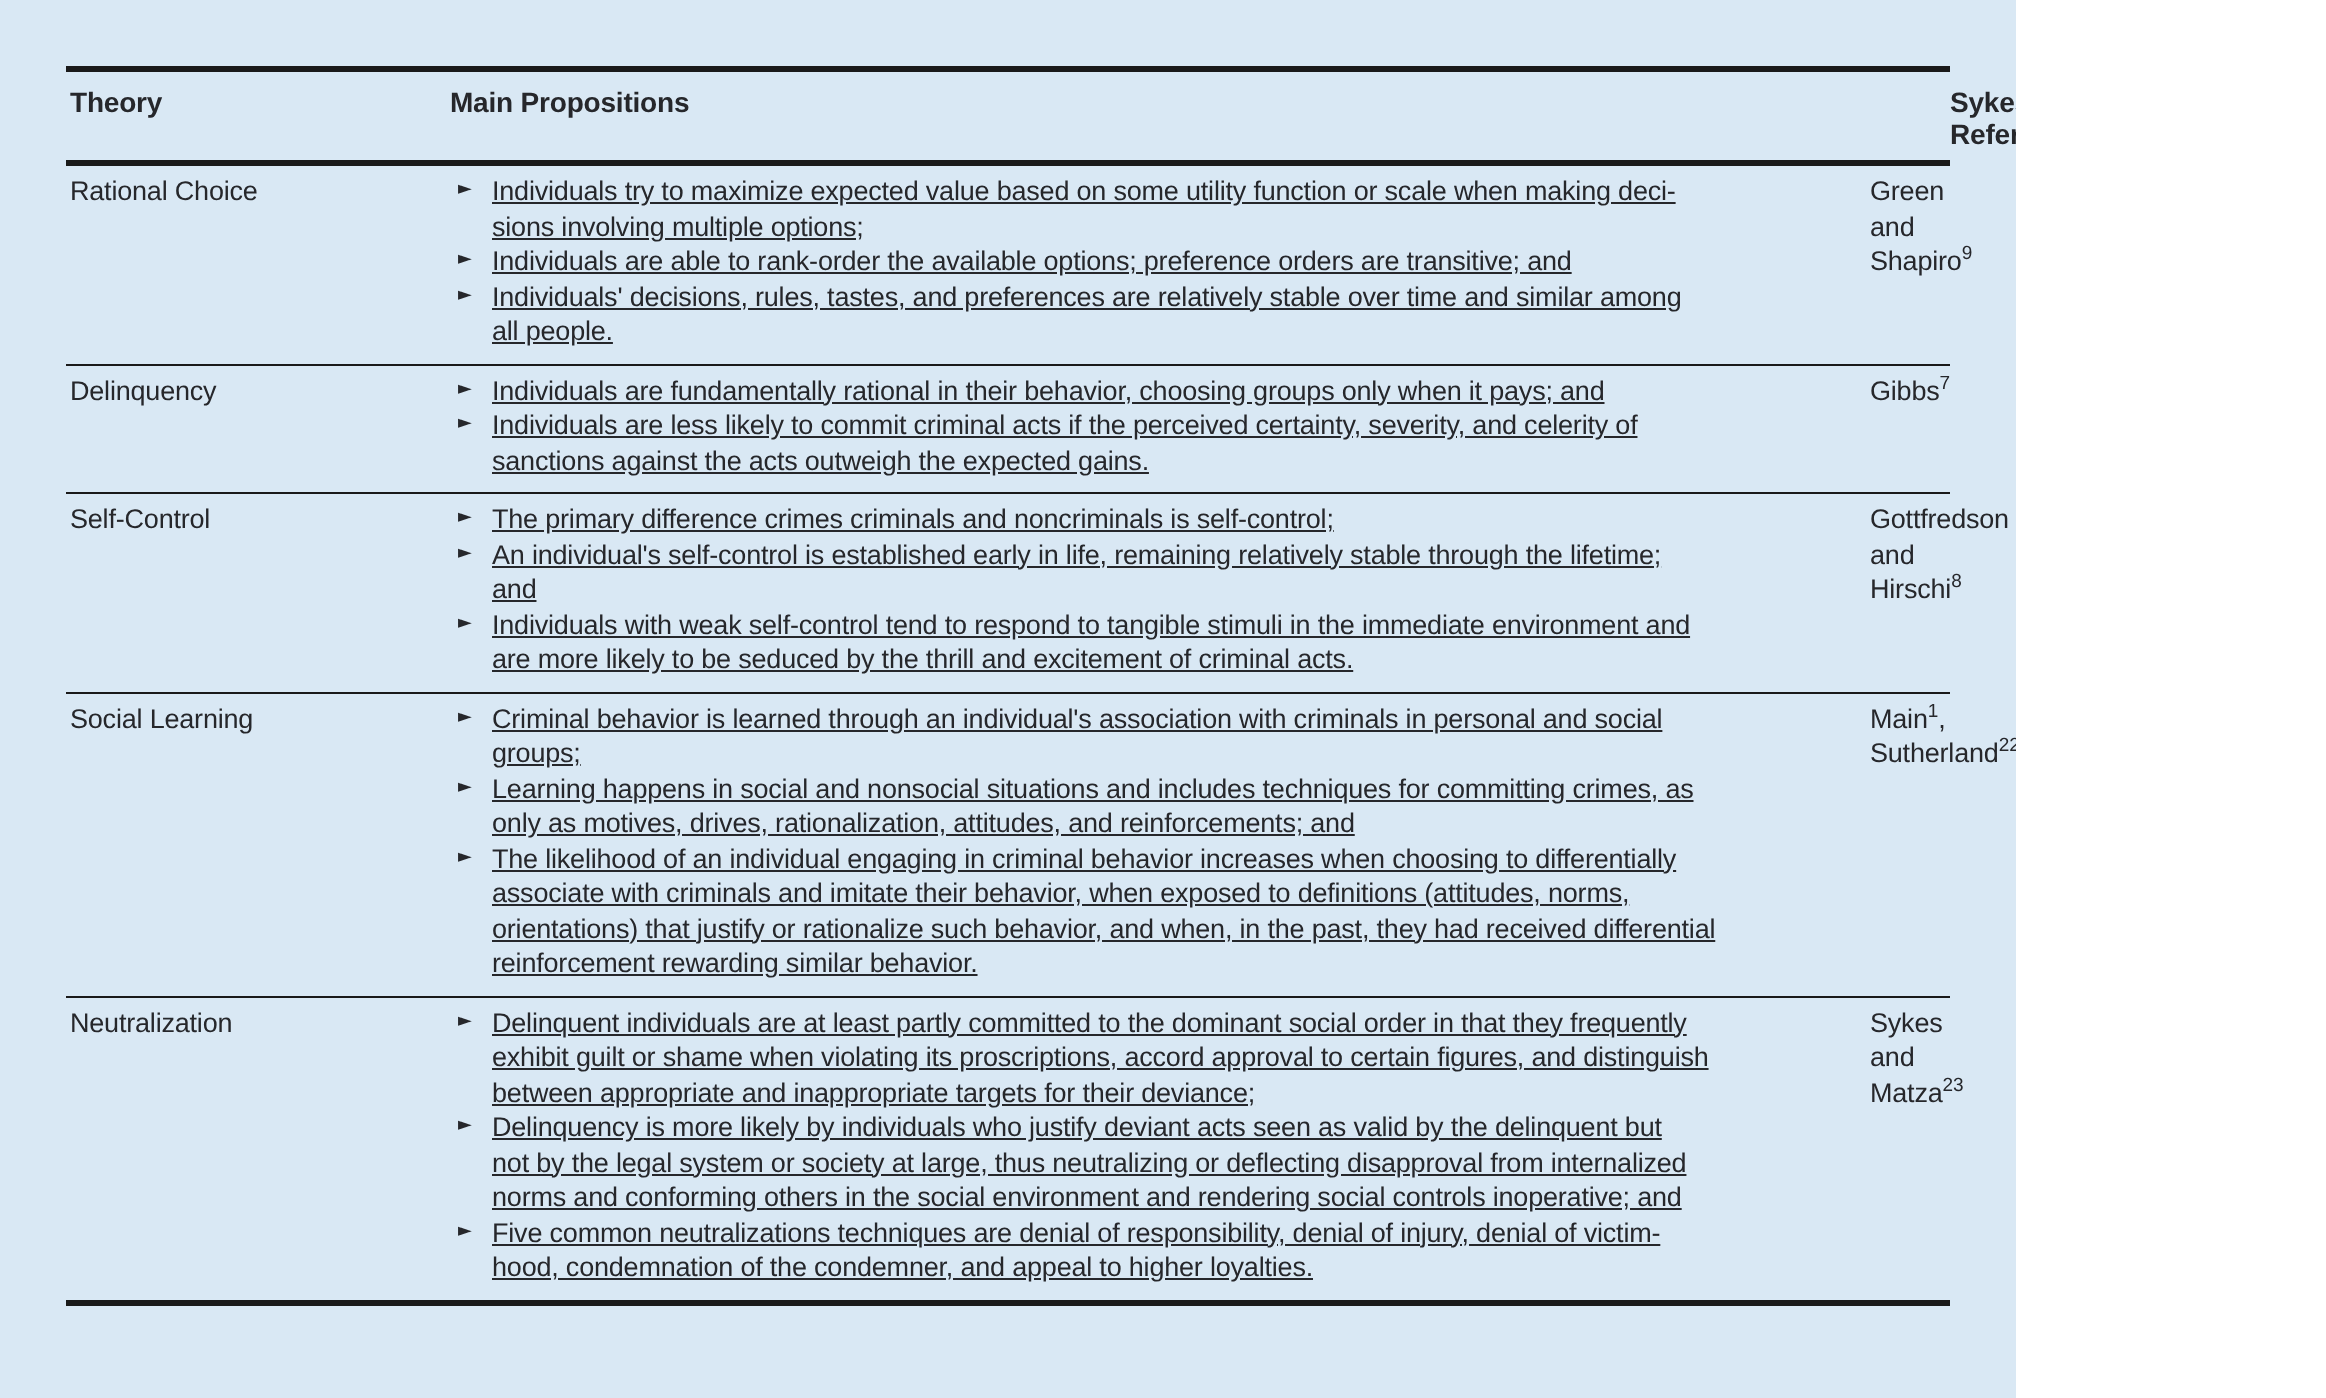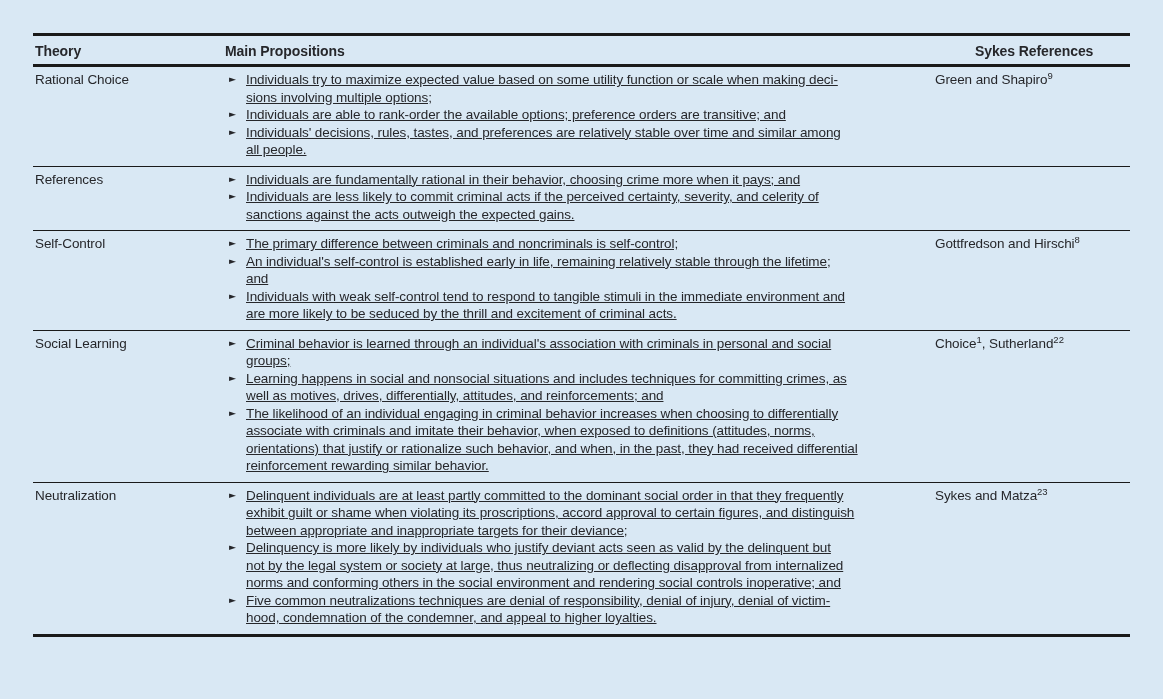--- a/index.html
+++ b/index.html
@@ -4,21 +4,21 @@
 <style>
   :root{
     --bg:#d9e8f4;
     --ink:#26272b;
     --rule:#1a1a1a;
   }
   *{box-sizing:border-box;}
   html,body{margin:0;padding:0;}
   body{background:#fff;}
   .page{
-    width:1163px;height:699px;
+    width:1008px;height:699px;
     background:var(--bg);
     font-family:"Liberation Sans","DejaVu Sans",sans-serif;
     color:var(--ink);
     overflow:hidden;
     position:relative;
   }
   .theory-table{
     margin:33px 33px 0 33px;
     border-top:3px solid var(--rule);
     border-bottom:3px solid var(--rule);
@@ -92,39 +92,40 @@
             </div>
             <div class="prop">
               <span class="bullet">►</span>
               <span class="prop-text">Individuals' decisions, rules, tastes, and preferences are relatively stable over time and similar among
 all people.</span>
             </div>
           </div>
           <div class="cell refs-cell"><span>Green and Shapiro</span><sup>9</sup></div>
         </div>
         <div class="row body-row">
-          <div class="cell theory-cell">References</div>
+          <div class="cell theory-cell">Delinquency</div>
           <div class="cell props-cell">
             <div class="prop">
               <span class="bullet">►</span>
-              <span class="prop-text">Individuals are fundamentally rational in their behavior, choosing crime more when it pays; and</span>
+              <span class="prop-text">Individuals are fundamentally rational in their behavior, choosing groups only when it pays; and</span>
             </div>
             <div class="prop">
               <span class="bullet">►</span>
               <span class="prop-text">Individuals are less likely to commit criminal acts if the perceived certainty, severity, and celerity of
 sanctions against the acts outweigh the expected gains.</span>
             </div>
           </div>
+          <div class="cell refs-cell"><span>Gibbs</span><sup>7</sup></div>
         </div>
         <div class="row body-row">
           <div class="cell theory-cell">Self-Control</div>
           <div class="cell props-cell">
             <div class="prop">
               <span class="bullet">►</span>
-              <span class="prop-text">The primary difference between criminals and noncriminals is self-control;</span>
+              <span class="prop-text">The primary difference crimes criminals and noncriminals is self-control;</span>
             </div>
             <div class="prop">
               <span class="bullet">►</span>
               <span class="prop-text">An individual's self-control is established early in life, remaining relatively stable through the lifetime;
 and</span>
             </div>
             <div class="prop">
               <span class="bullet">►</span>
               <span class="prop-text">Individuals with weak self-control tend to respond to tangible stimuli in the immediate environment and
 are more likely to be seduced by the thrill and excitement of criminal acts.</span>
@@ -136,31 +137,31 @@
           <div class="cell theory-cell">Social Learning</div>
           <div class="cell props-cell">
             <div class="prop">
               <span class="bullet">►</span>
               <span class="prop-text">Criminal behavior is learned through an individual's association with criminals in personal and social
 groups;</span>
             </div>
             <div class="prop">
               <span class="bullet">►</span>
               <span class="prop-text">Learning happens in social and nonsocial situations and includes techniques for committing crimes, as
-well as motives, drives, differentially, attitudes, and reinforcements; and</span>
+only as motives, drives, rationalization, attitudes, and reinforcements; and</span>
             </div>
             <div class="prop">
               <span class="bullet">►</span>
               <span class="prop-text">The likelihood of an individual engaging in criminal behavior increases when choosing to differentially
 associate with criminals and imitate their behavior, when exposed to definitions (attitudes, norms,
 orientations) that justify or rationalize such behavior, and when, in the past, they had received differential
 reinforcement rewarding similar behavior.</span>
             </div>
           </div>
-          <div class="cell refs-cell"><span>Choice</span><sup>1</sup><span>, Sutherland</span><sup>22</sup></div>
+          <div class="cell refs-cell"><span>Main</span><sup>1</sup><span>, Sutherland</span><sup>22</sup></div>
         </div>
         <div class="row body-row">
           <div class="cell theory-cell">Neutralization</div>
           <div class="cell props-cell">
             <div class="prop">
               <span class="bullet">►</span>
               <span class="prop-text">Delinquent individuals are at least partly committed to the dominant social order in that they frequently
 exhibit guilt or shame when violating its proscriptions, accord approval to certain figures, and distinguish
 between appropriate and inappropriate targets for their deviance;</span>
             </div>

